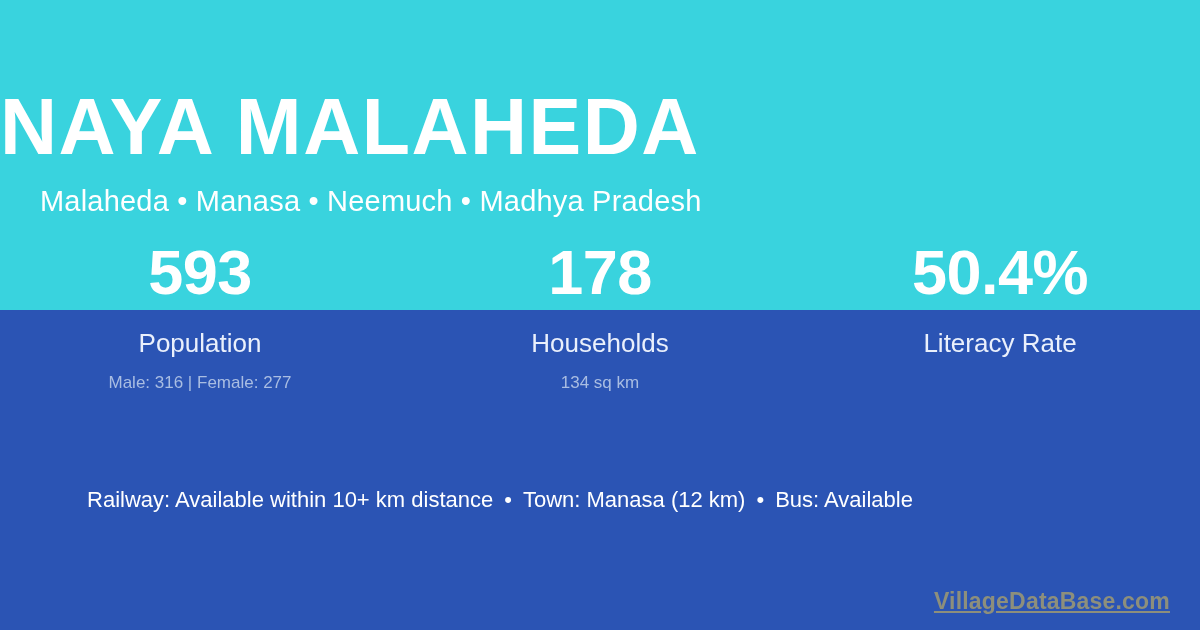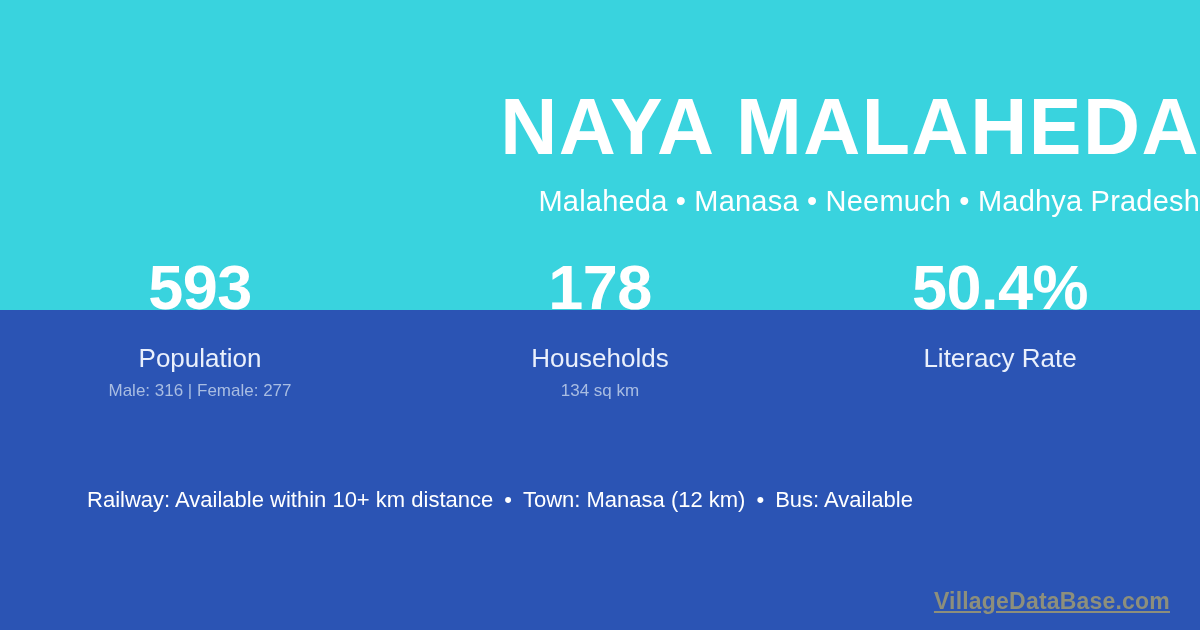--- a/index.html
+++ b/index.html
@@ -35,46 +35,47 @@
     width:1200px;
     height:320px;
     background:#2b54b4;
   }
 
   
   .header {
     position:absolute;
     left:0; top:0;
     width:1200px;
-    text-align:right;
+    text-align:left;
     z-index:3;
   }
   .title {
     margin-top:82px;
     font-size:79px;
     line-height:90px;
     font-weight:700;
     color:#ffffff;
     letter-spacing:1.5px;
     white-space:nowrap;
   }
   .subtitle {
     margin-top:12px;
     font-size:29px;
     line-height:34px;
     font-weight:400;
     color:#ffffff;
     letter-spacing:0.2px;
     white-space:nowrap;
+    margin-left:40px;
   }
 
   
   .stats {
     position:absolute;
-    left:0; top:251px;
+    left:0; top:236px;
     width:1200px;
     display:flex;
     z-index:3;
     justify-content:space-between;
   }
   .stat {
     flex:1 1 0;
     text-align:center;
   }
   .stat-value {
@@ -85,21 +86,21 @@
     letter-spacing:-0.5px;
   }
   .stat-label {
     margin-top:20px;
     font-size:26px;
     line-height:30px;
     font-weight:400;
     color:#eaf0fc;
   }
   .stat-sub {
-    margin-top:8px;
+    margin-top:15px;
     font-size:17px;
     line-height:20px;
     font-weight:400;
     color:#a9bde2;
   }
 
   
   .infra {
     position:absolute;
     left:0; top:485px;

